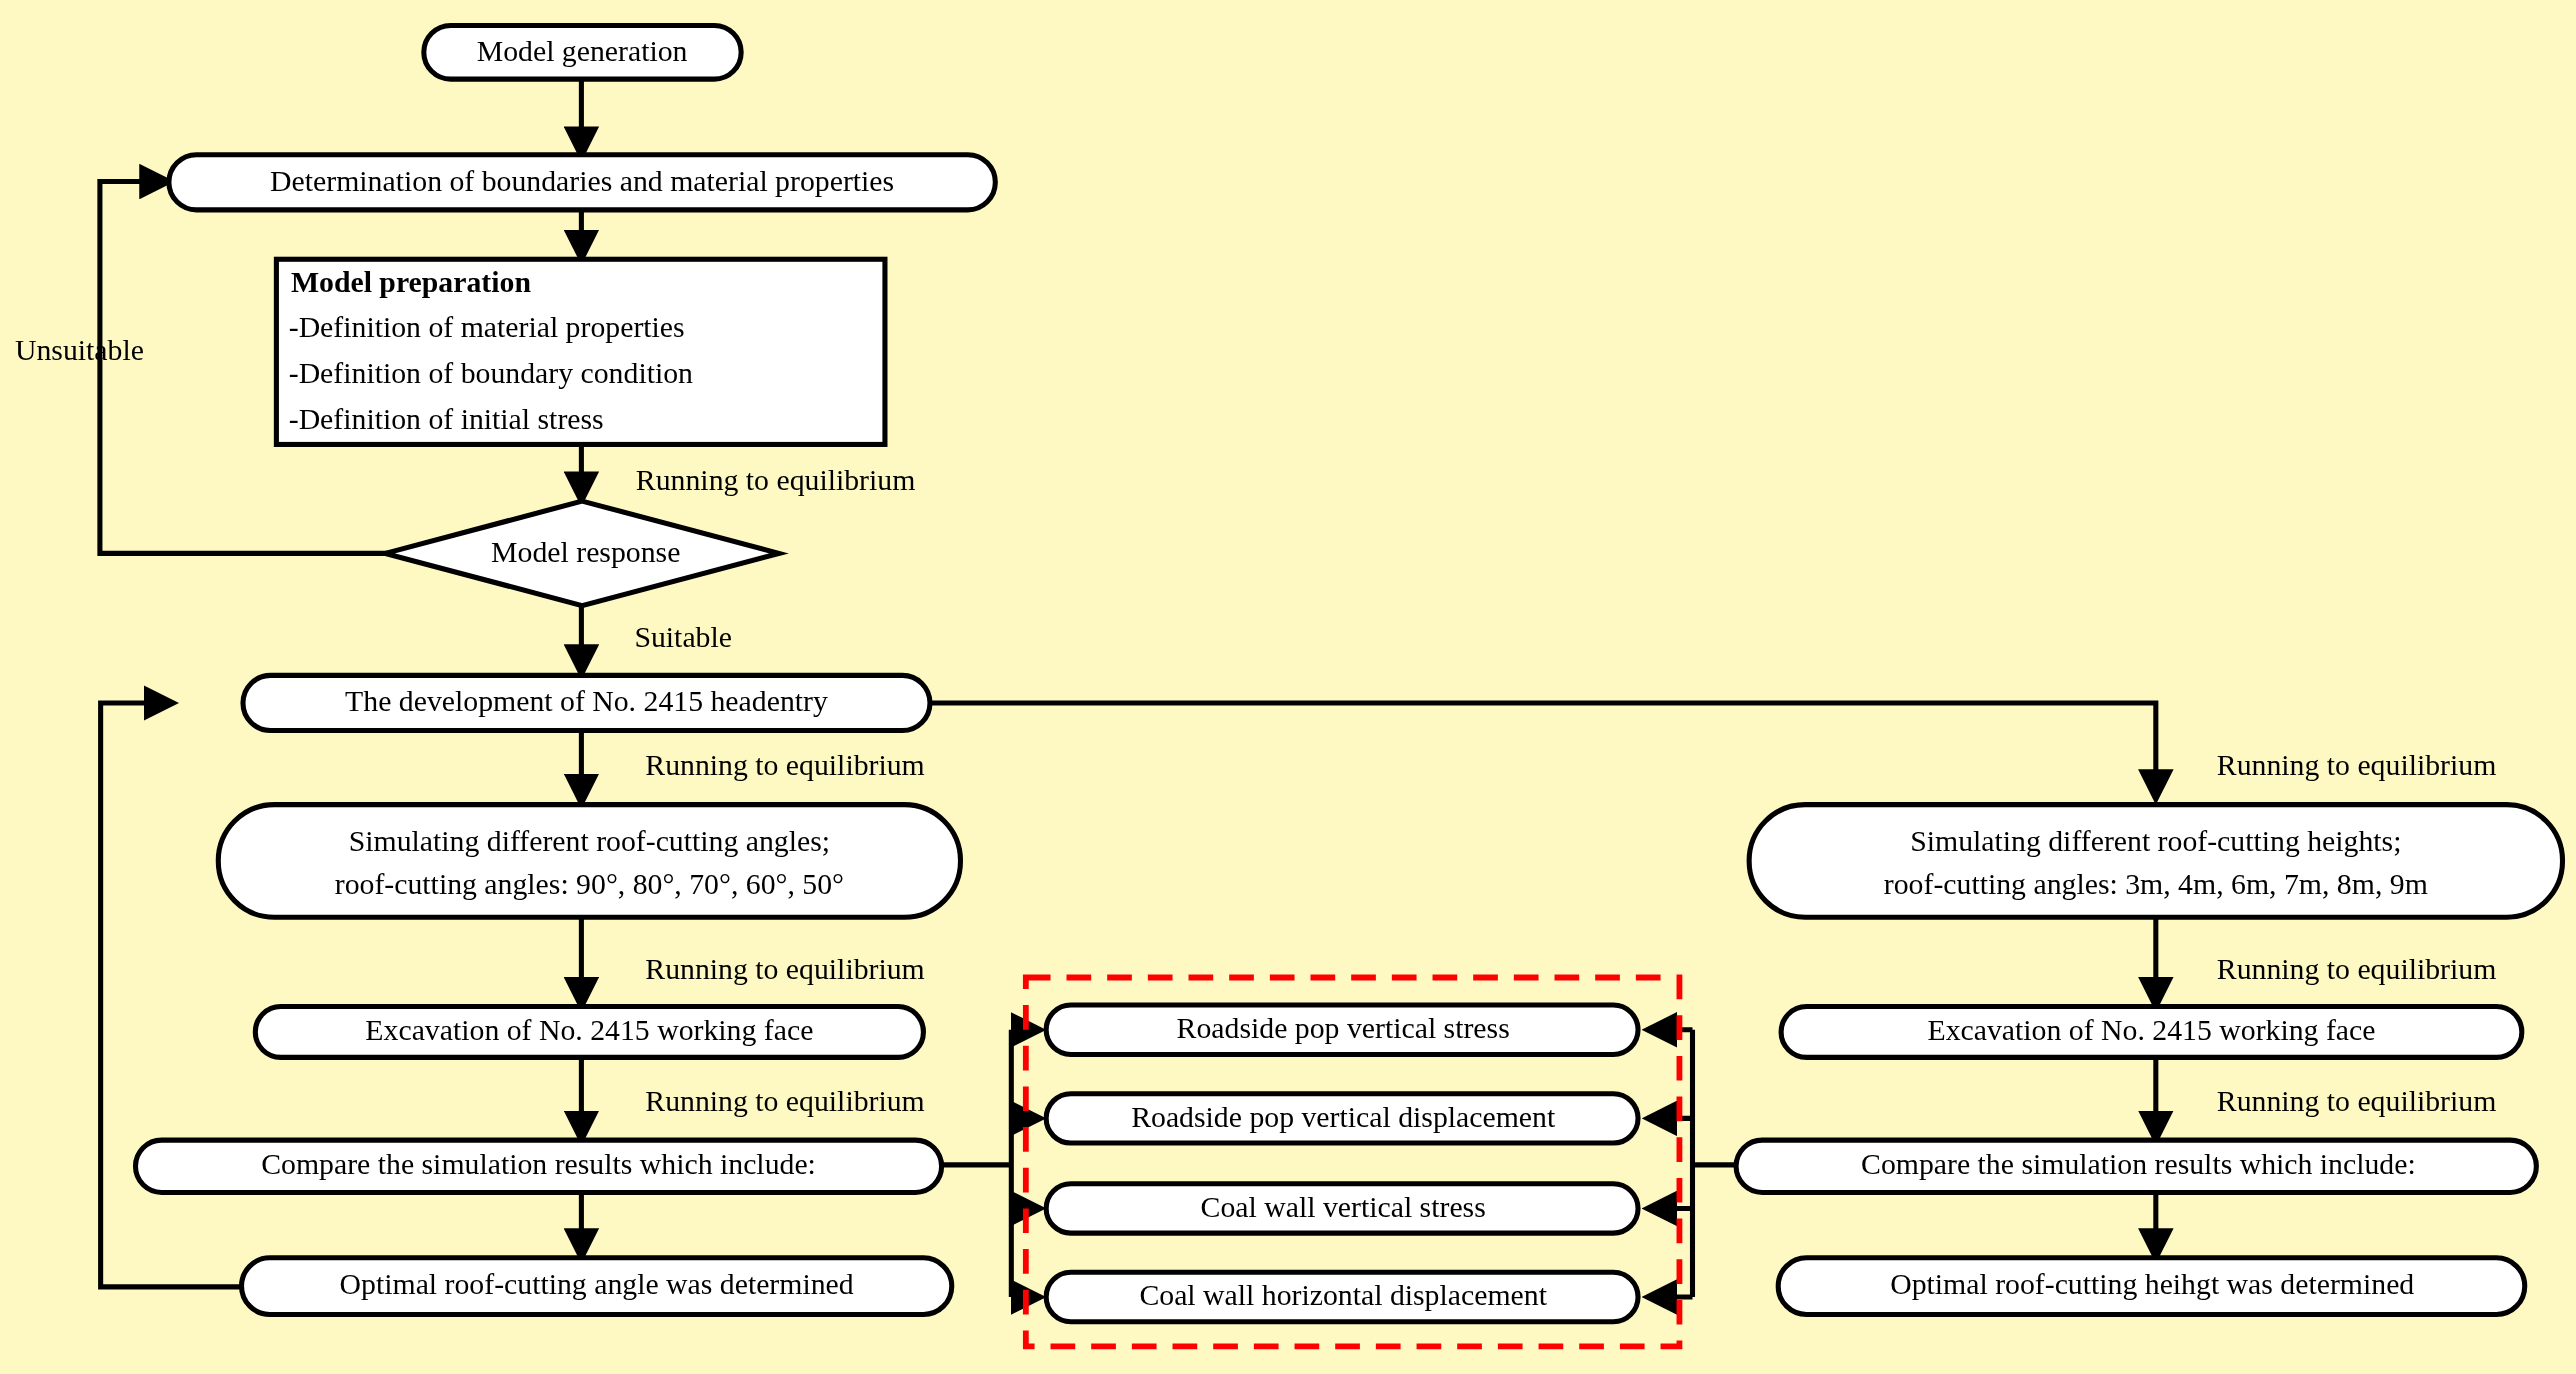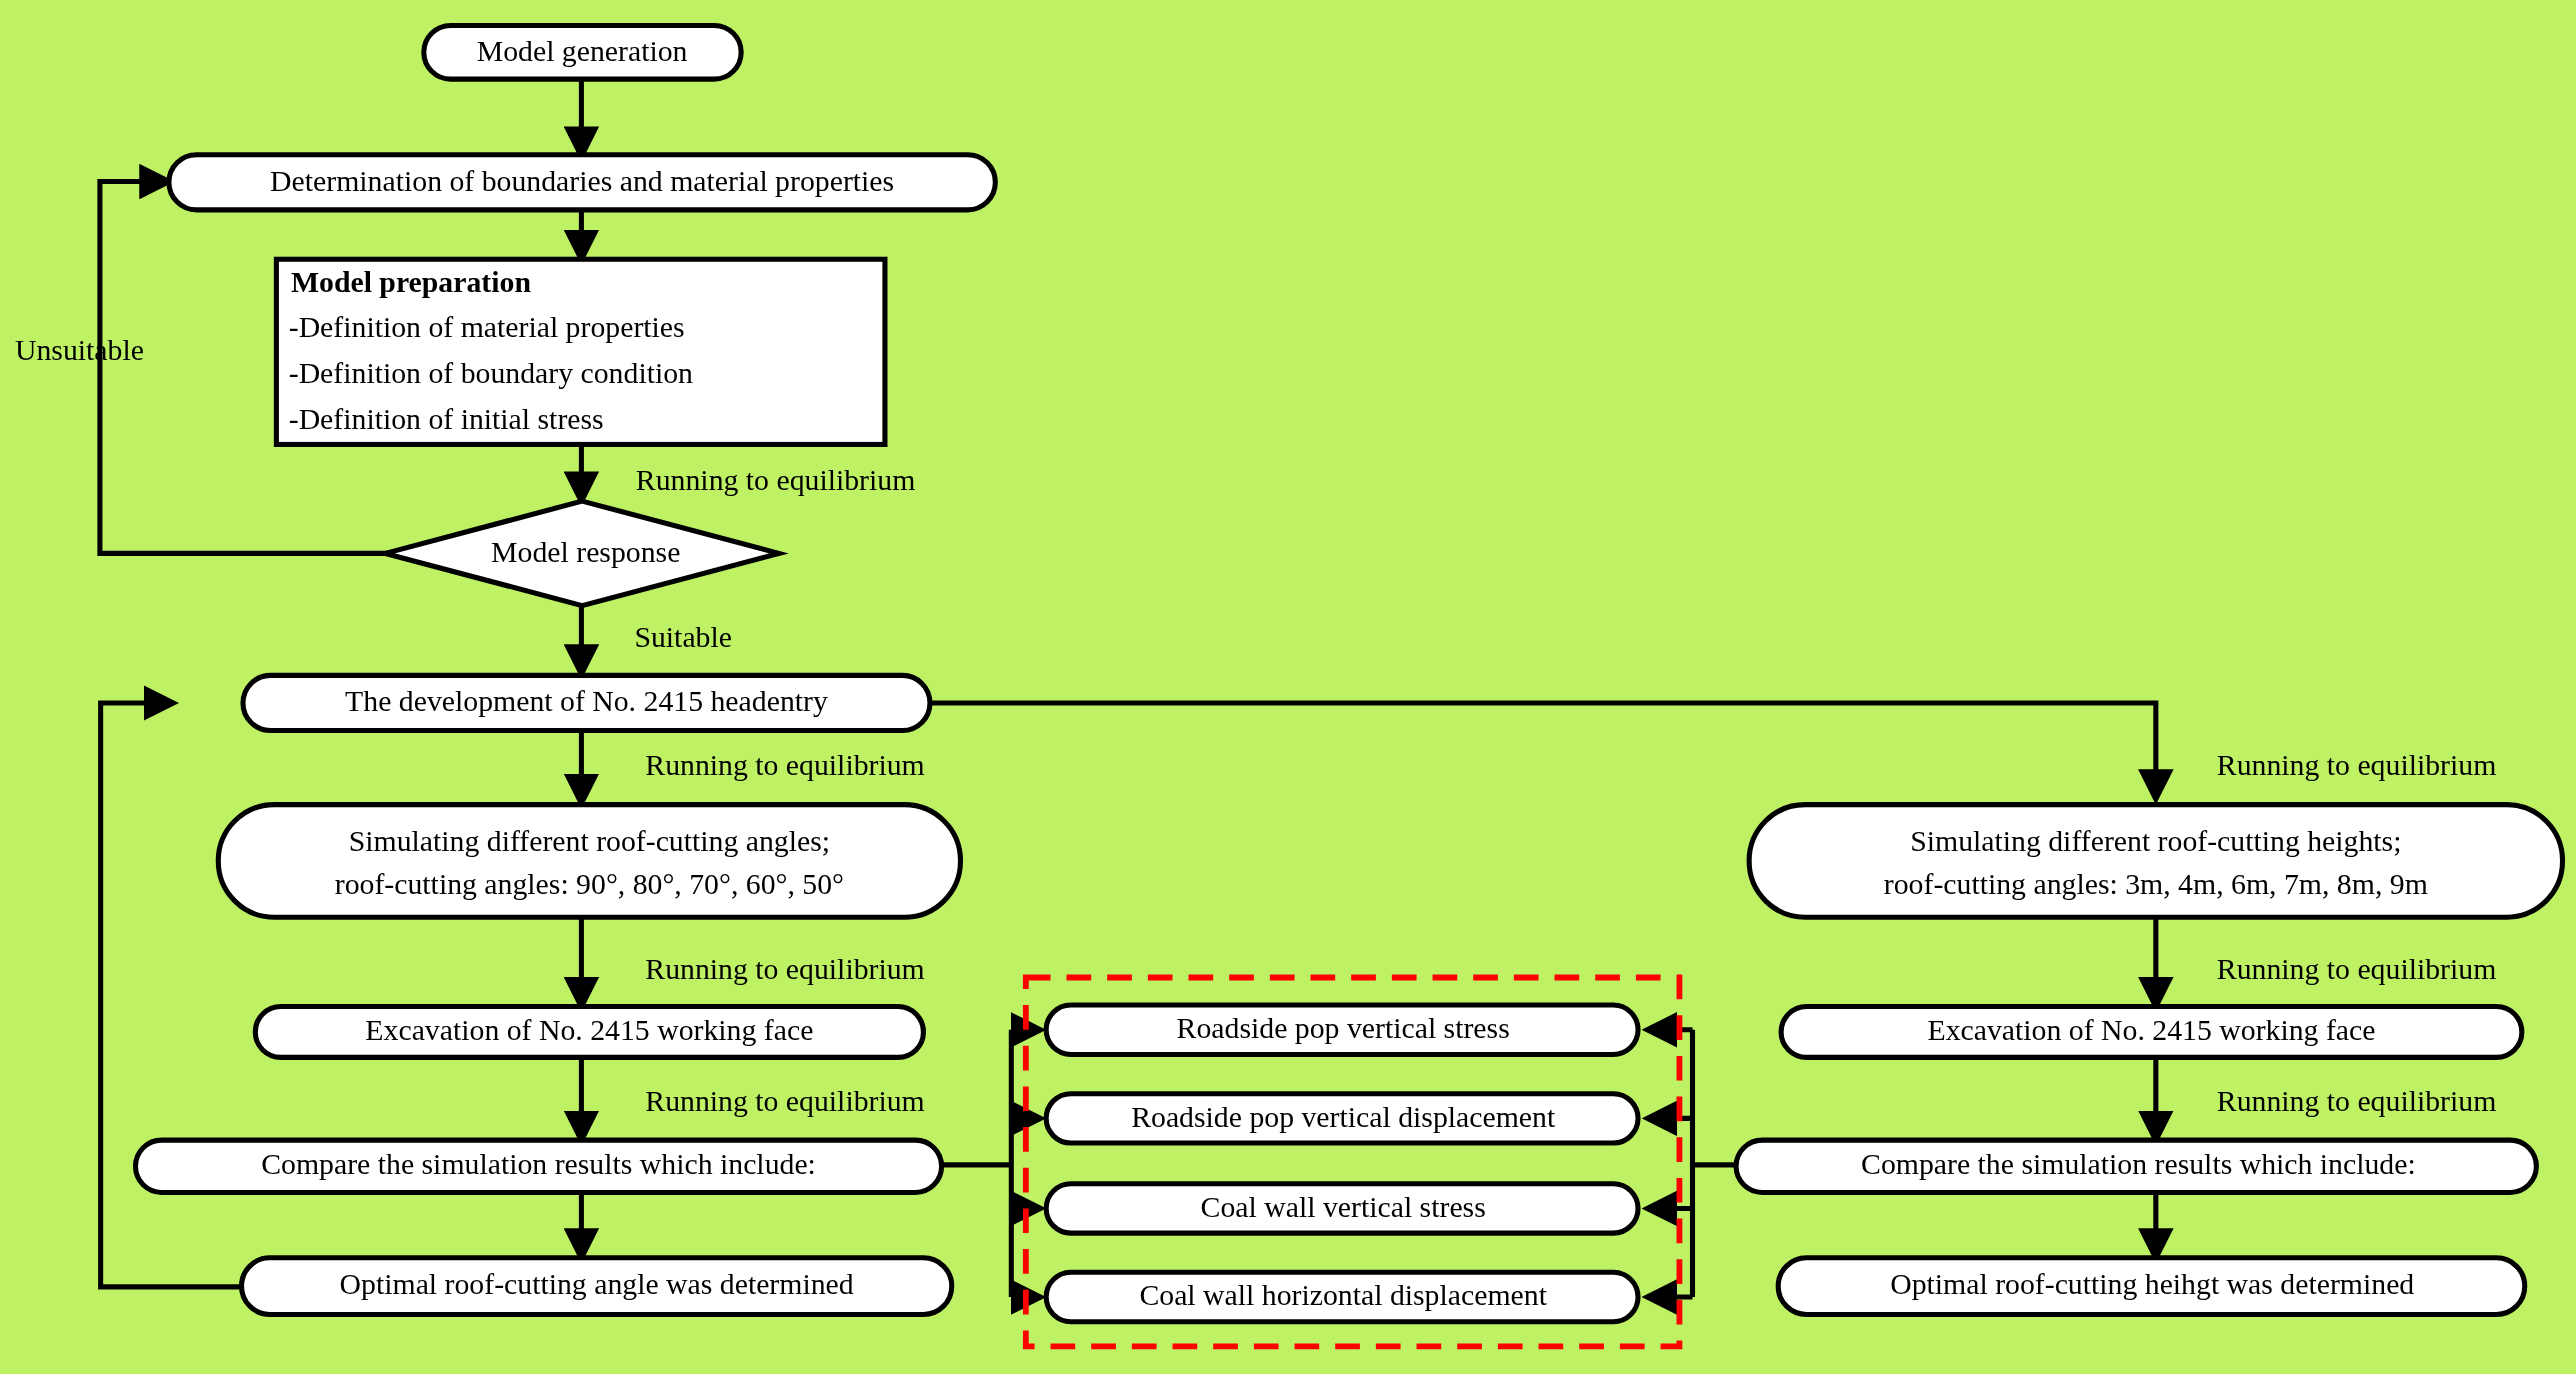--- a/index.html
+++ b/index.html
@@ -4,21 +4,21 @@
 <style>
   html, body {
     margin: 0;
     padding: 0;
     background: #ffffff;
   }
   #canvas-wrap {
     position: relative;
     width: 2576px;
     height: 1374px;
-    background: #bef264;
+    background: #fef9c3;
     overflow: hidden;
   }
   svg.flow {
     position: absolute;
     top: 0;
     left: 0;
     width: 2576px;
     height: 1374px;
   }
   .node-shape {

